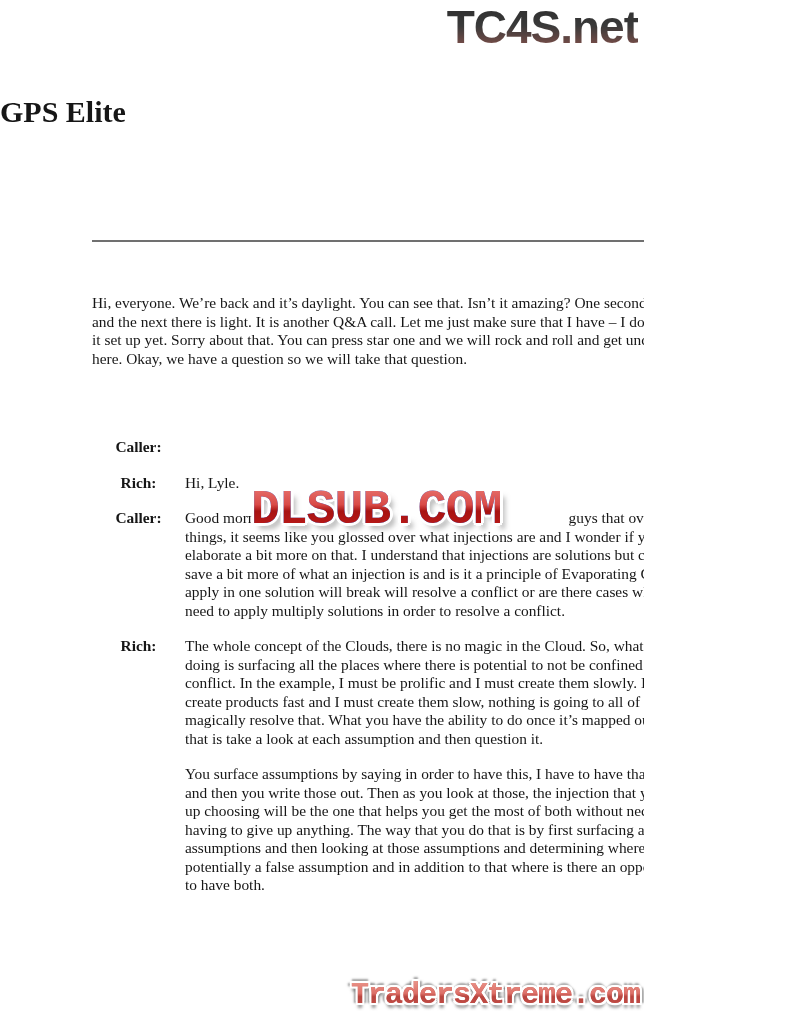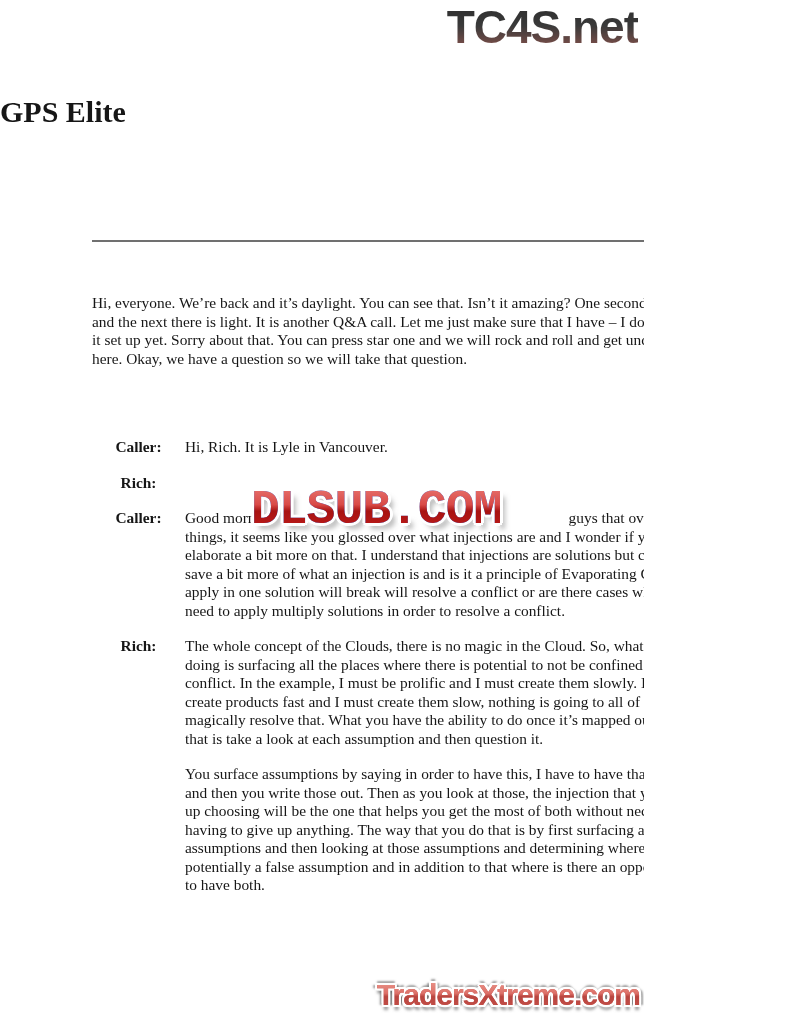--- a/index.html
+++ b/index.html
@@ -56,21 +56,21 @@
   .watermark::after {
     content:attr(data-text); position:absolute; left:0; top:0;
     text-shadow:none;
     background:linear-gradient(180deg,#ea7b77 0%,#d94a47 40%,#a81312 52%,#c41e1d 100%);
     -webkit-background-clip:text; background-clip:text; color:transparent;
   }
 
   
   .footer-logo {
     position:absolute; right:4px; top:978px; z-index:5; white-space:nowrap;
-    font-family:Liberation Sans, sans-serif; font-weight:bold;
+    font-family:Liberation Mono, monospace; font-weight:bold;
     font-size:30px; letter-spacing:-1px; color:#c4534c;
     text-shadow:
       -2px -2px 0 #fff, 2px -2px 0 #fff, -2px 2px 0 #fff, 2px 2px 0 #fff,
       -2px 0 0 #fff, 2px 0 0 #fff, 0 -2px 0 #fff, 0 2px 0 #fff,
       -4px 0 2px rgba(90,90,90,0.55), 4px 0 2px rgba(90,90,90,0.55),
       0 -4px 2px rgba(90,90,90,0.55), 0 5px 3px rgba(90,90,90,0.6);
   }
   .footer-logo::after {
     content:attr(data-text); position:absolute; left:0; top:0;
     text-shadow:none;
@@ -93,25 +93,25 @@
   <div class="title-line doc-title">GPS Elite</div>
 
   <div class="divider"></div>
 
   <div class="intro">Hi, everyone. We’re back and it’s daylight. You can see that. Isn’t it amazing? One second its black and the next there is light. It is another Q&amp;A call. Let me just make sure that I have – I don’t have it set up yet. Sorry about that. You can press star one and we will rock and roll and get underway here. Okay, we have a question so we will take that question.</div>
 
   <div class="dialogue">
 
     <div class="row">
       <div class="speaker">Caller:</div>
-      <div class="text">Hi, Rich. It is Lyle in Vancouver.</div>
     </div>
 
     <div class="row">
       <div class="speaker">Rich:</div>
+      <div class="text">Hi, Lyle.</div>
     </div>
 
     <div class="row">
       <div class="speaker">Caller:</div>
       <div class="text">
         <div class="first-line"><span>Good morn</span><span class="wm-gap"></span><span>guys that over analyzes</span></div>
         <div>things, it seems like you glossed over what injections are and I wonder if you could elaborate a bit more on that. I understand that injections are solutions but can you save a bit more of what an injection is and is it a principle of Evaporating Clouds that apply in one solution will break will resolve a conflict or are there cases where you need to apply multiply solutions in order to resolve a conflict.</div>
       </div>
     </div>
 

